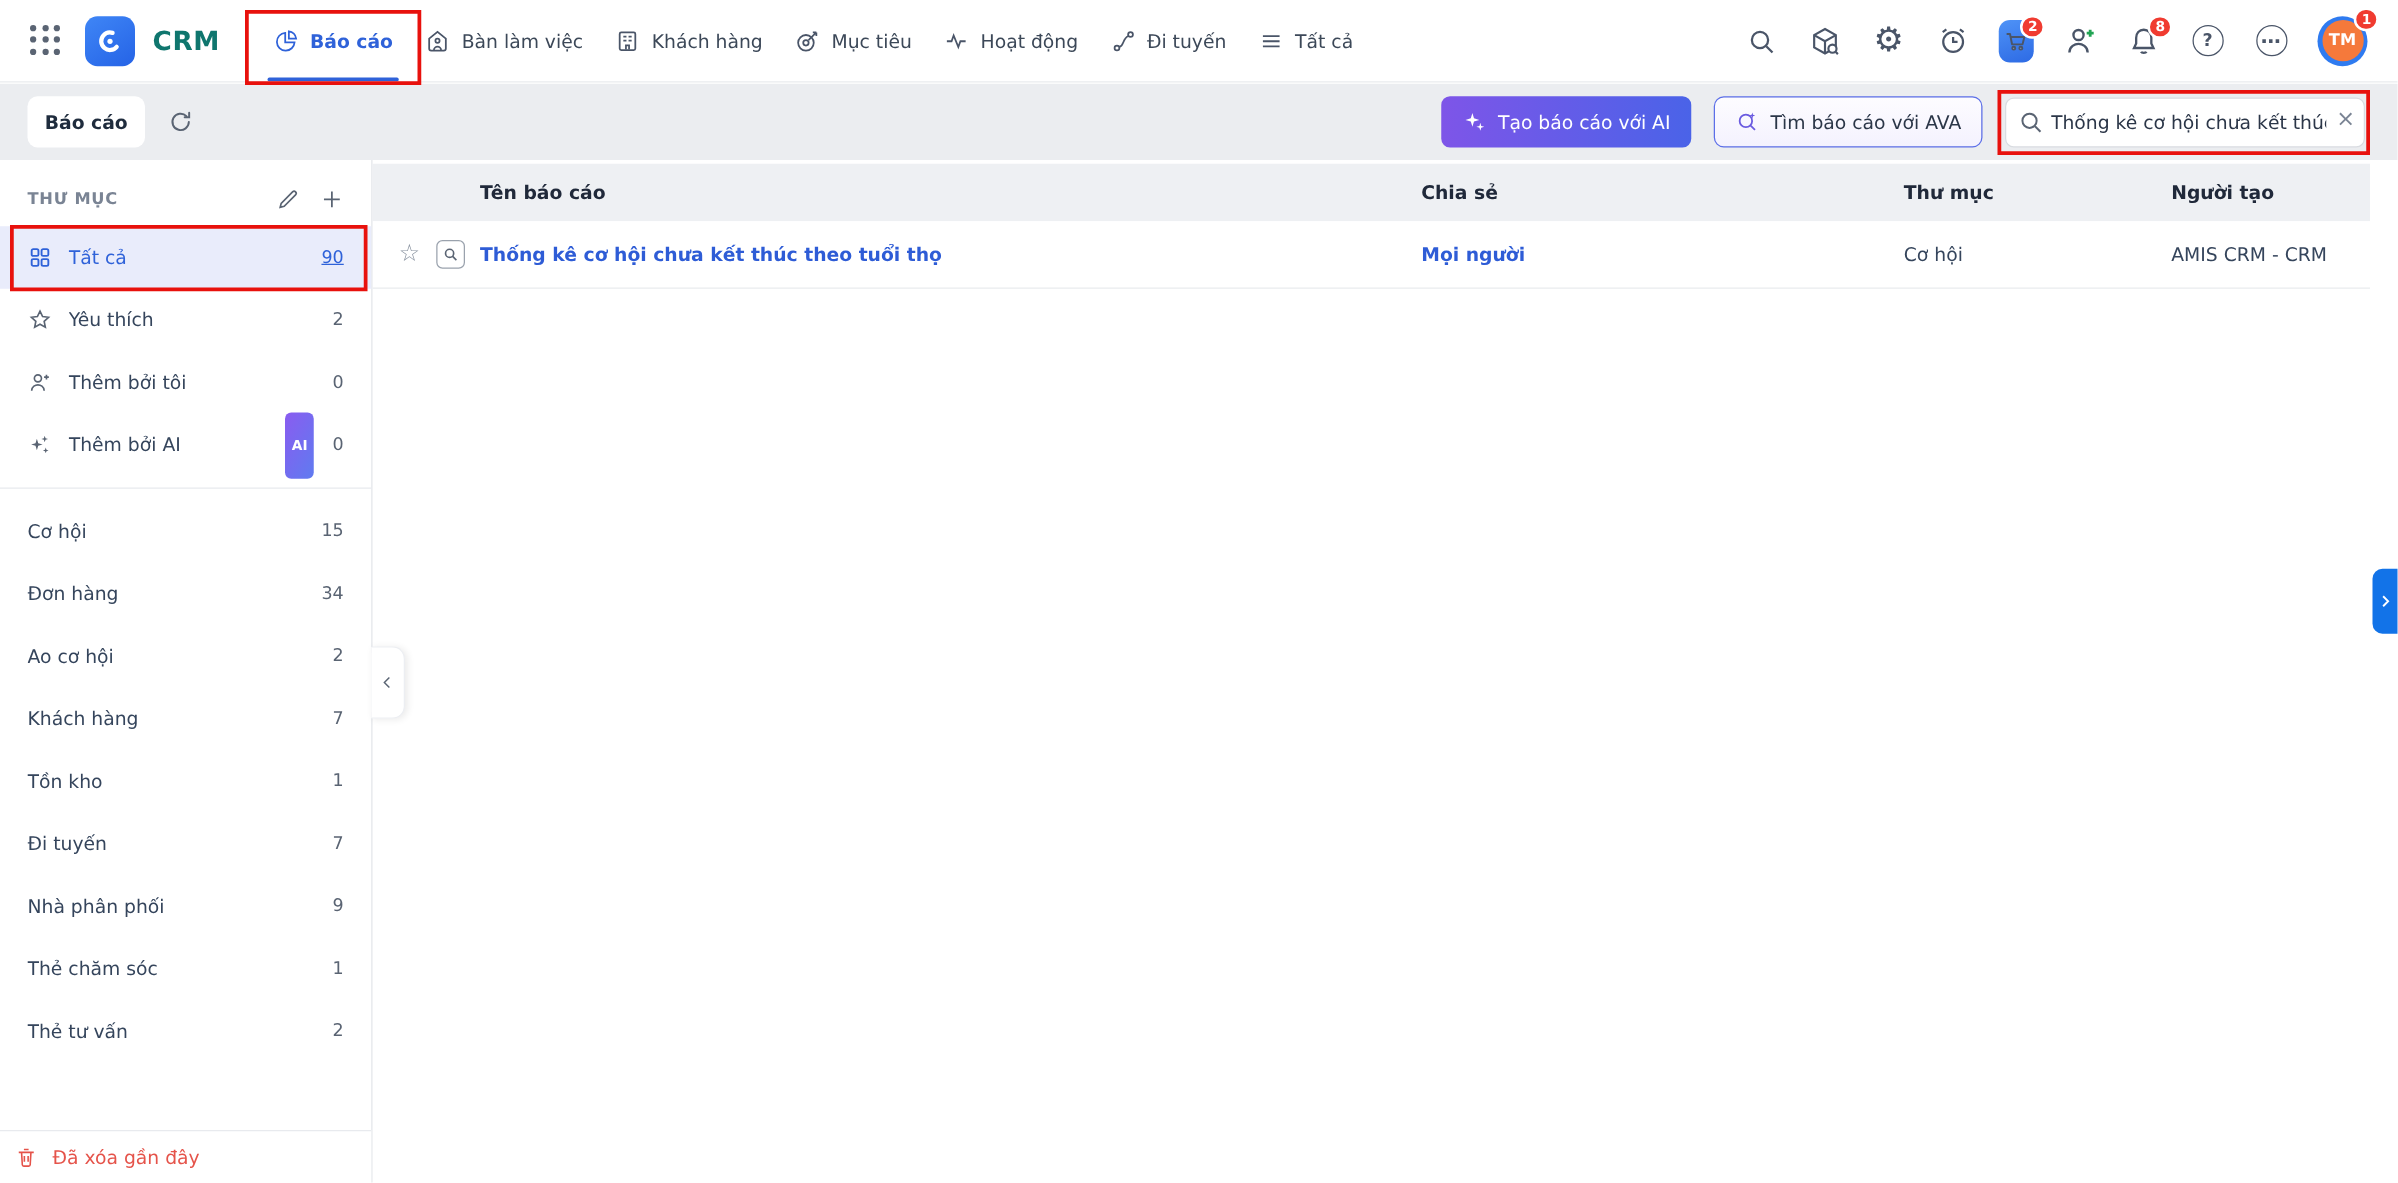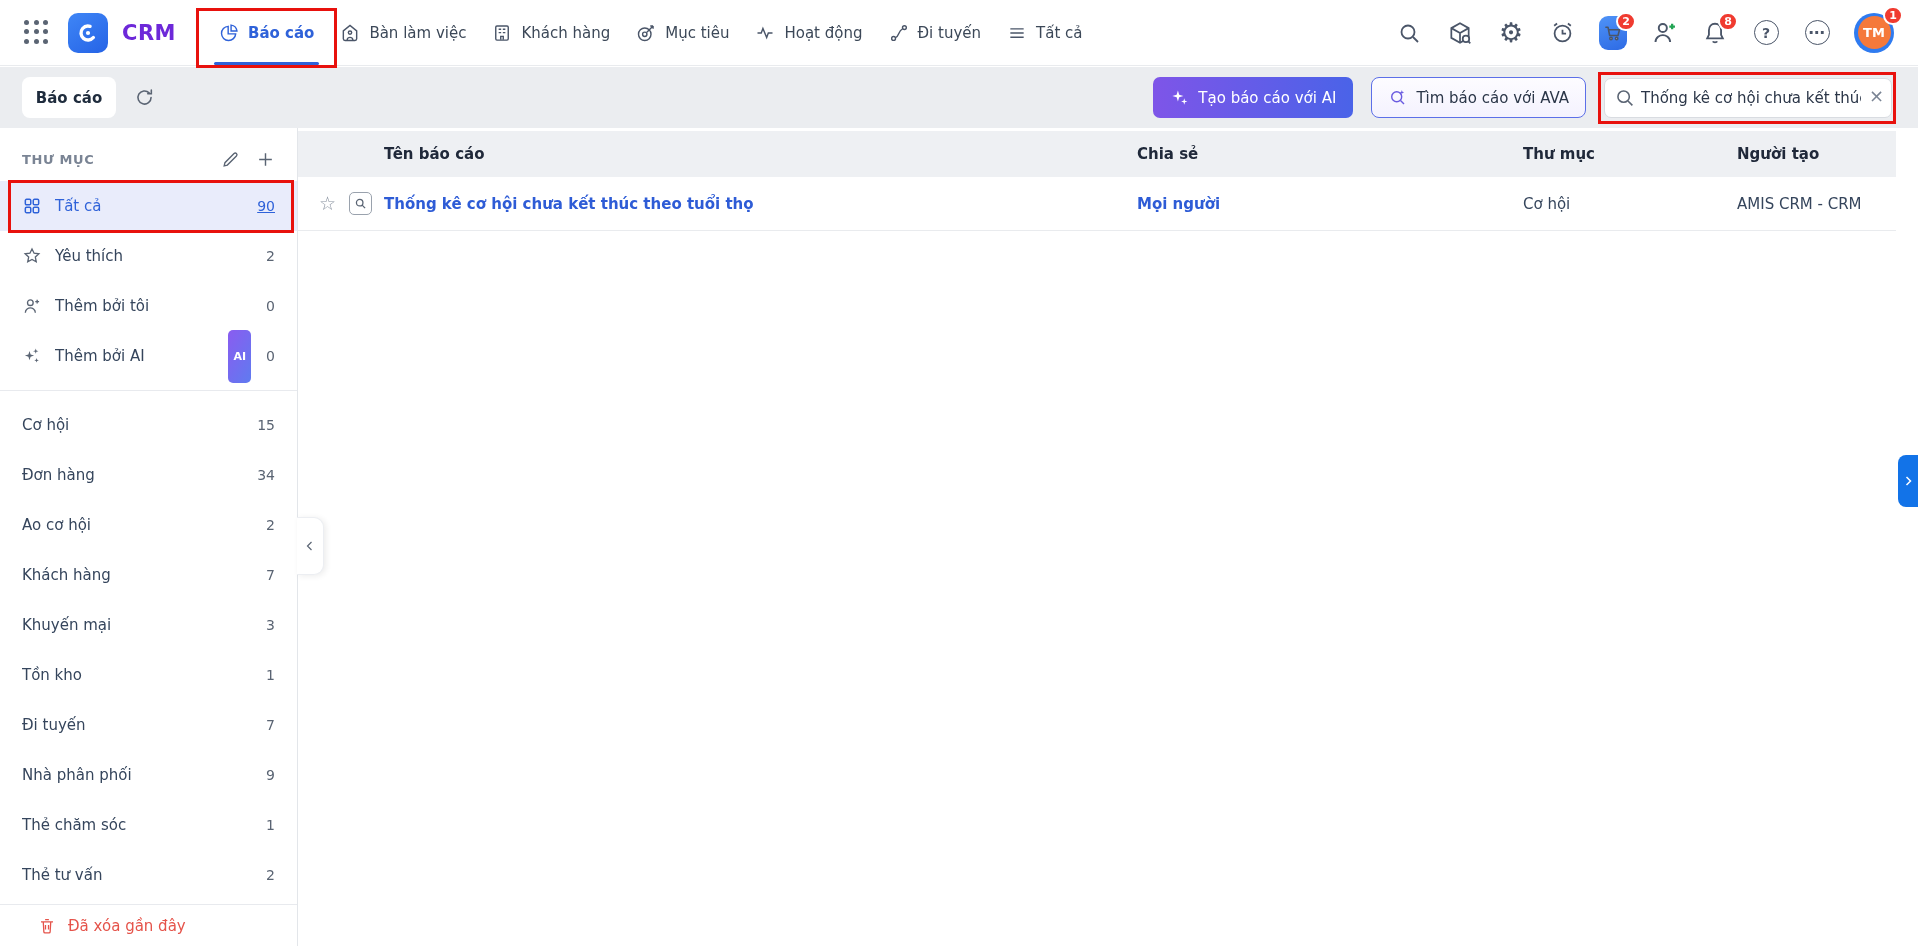--- a/index.html
+++ b/index.html
@@ -6,21 +6,21 @@
   html,body { width:1918px; height:946px; overflow:hidden; background:#fff;
     font-family:"DejaVu Sans","Liberation Sans",sans-serif; color:#35455c; }
 
   
   .topbar { position:absolute; left:0; top:0; width:1918px; height:66px; background:#fff;
     border-bottom:1px solid #e9ebee; display:flex; align-items:center; padding:0 24px; z-index:20; }
   .grid-dots { width:26px; height:26px; display:grid; grid-template-columns:repeat(3,1fr); gap:3px; margin-right:18px; cursor:pointer; }
   .grid-dots i { width:5px; height:5px; border-radius:50%; background:#5a6473; }
   .app-logo { width:40px; height:40px; border-radius:10px; background:linear-gradient(145deg,#3f86f6,#2563e6);
     display:flex; align-items:center; justify-content:center; margin-right:14px; }
-  .brand { font-size:21px; font-weight:bold; color:#6d28d9; letter-spacing:.5px; margin-right:30px; }
+  .brand { font-size:21px; font-weight:bold; color:#0f766e; letter-spacing:.5px; margin-right:30px; }
   .nav { display:flex; align-items:center; height:100%; }
   .nav-item { position:relative; display:flex; align-items:center; gap:9px; height:100%;
     padding:0 13px; font-size:15px; color:#3c4858; cursor:pointer; white-space:nowrap; }
   .nav-item svg { stroke:#4a5568; }
   .nav-item.active { color:#2f62d9; font-weight:bold; }
   .nav-item.active svg { stroke:#2f62d9; }
   .nav-item.active .underline { position:absolute; left:8px; right:8px; bottom:0; height:3px; background:#2f62d9; border-radius:2px; }
   .topbar-right { margin-left:auto; display:flex; align-items:center; gap:23px; }
   .tb-ic { position:relative; width:28px; height:28px; display:flex; align-items:center; justify-content:center; cursor:pointer; }
   .tb-ic svg { stroke:#4a5568; }
@@ -71,21 +71,21 @@
   .side-item { position:relative; height:50px; display:flex; align-items:center; padding:0 22px; gap:13px;
     font-size:15px; color:#35455c; cursor:pointer; }
   .side-item .lbl { flex:1; white-space:nowrap; overflow:hidden; text-overflow:ellipsis; }
   .side-item .cnt { font-size:14px; color:#5a6473; }
   .side-item.selected { background:#e9ecfb; color:#2f62d9; }
   .side-item.selected .cnt { color:#2f62d9;text-decoration:underline; }
   .ai-chip { background:linear-gradient(120deg,#8a5cf0,#5f7bf0); color:#fff; font-size:11px; font-weight:bold;
     border-radius:5px; padding:20px 5px; margin-right:2px; }
   .side-div { height:1px; background:#e8eaee; margin:9px 0; }
   .side-deleted { position:absolute; left:0; right:0; bottom:0; height:42px; border-top:1px solid #e8eaee;
-    display:flex; align-items:center; gap:12px; padding:0 38px; color:#e5534a; font-size:15px; cursor:pointer; background:#fff; }
+    display:flex; align-items:center; gap:12px; padding:0 12px; color:#e5534a; font-size:15px; cursor:pointer; background:#fff; }
 
   
   .main { position:absolute; left:298px; top:128px; right:0; bottom:0; background:#fff; }
   .thead { margin-top:3px; width:1598px; height:46px; background:#eef0f3; display:grid;
     grid-template-columns:86px 1fr 386px 214px 159px; align-items:center; }
   .thead .th { font-size:15px; font-weight:bold; color:#20293a; }
   .trow { width:1598px; height:54px; display:grid; grid-template-columns:86px 1fr 386px 214px 159px;
     align-items:center; border-bottom:1px solid #e9ebee; background:#fff; }
   .row-icons { display:flex; align-items:center; gap:13px; padding-left:21px; }
   .star-ic { font-size:19px; color:#8a93a0; cursor:pointer; line-height:1; }
@@ -342,24 +342,20 @@
   </div>
   <div class="side-item">
     <span class="lbl">Ao cơ hội</span>
     <span class="cnt">2</span>
   </div>
   <div class="side-item">
     <span class="lbl">Khách hàng</span>
     <span class="cnt">7</span>
   </div>
   <div class="side-item">
-    <span class="lbl">Khuyến mại</span>
-    <span class="cnt">3</span>
-  </div>
-  <div class="side-item">
     <span class="lbl">Tồn kho</span>
     <span class="cnt">1</span>
   </div>
   <div class="side-item">
     <span class="lbl">Đi tuyến</span>
     <span class="cnt">7</span>
   </div>
   <div class="side-item">
     <span class="lbl">Nhà phân phối</span>
     <span class="cnt">9</span>

